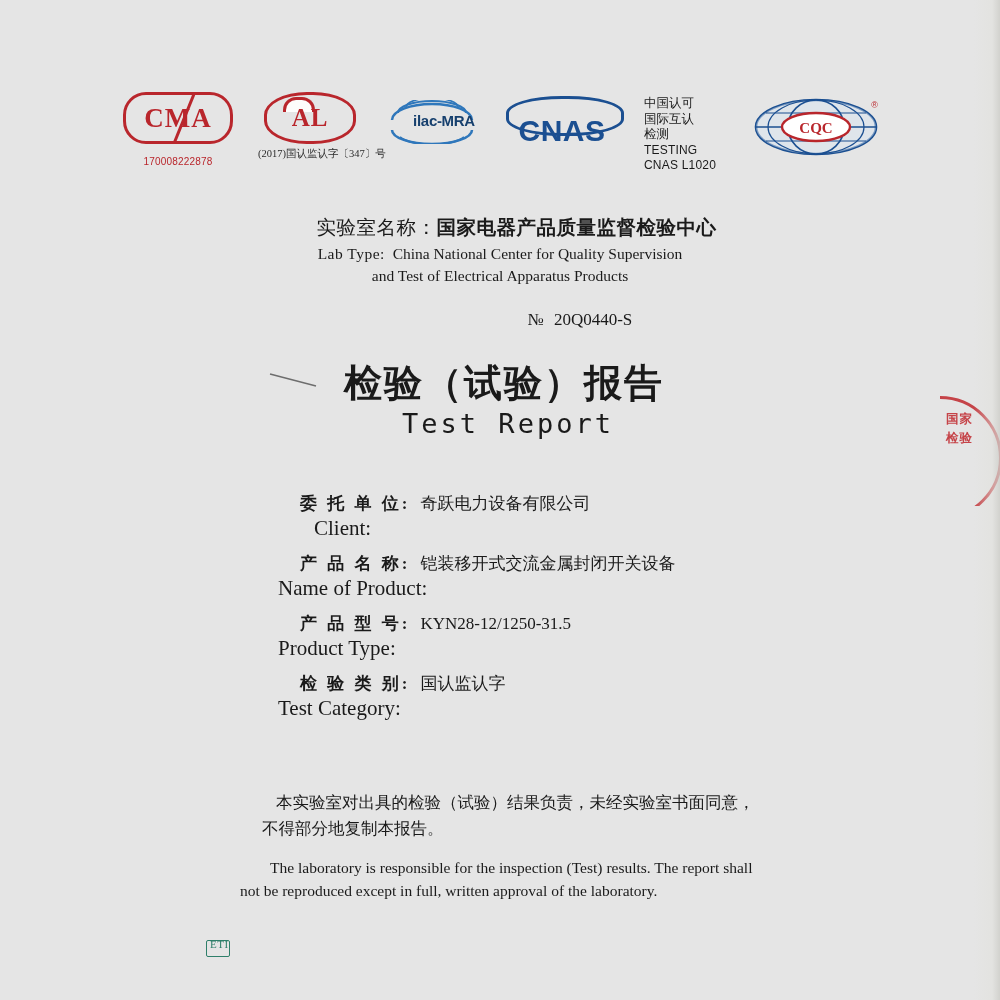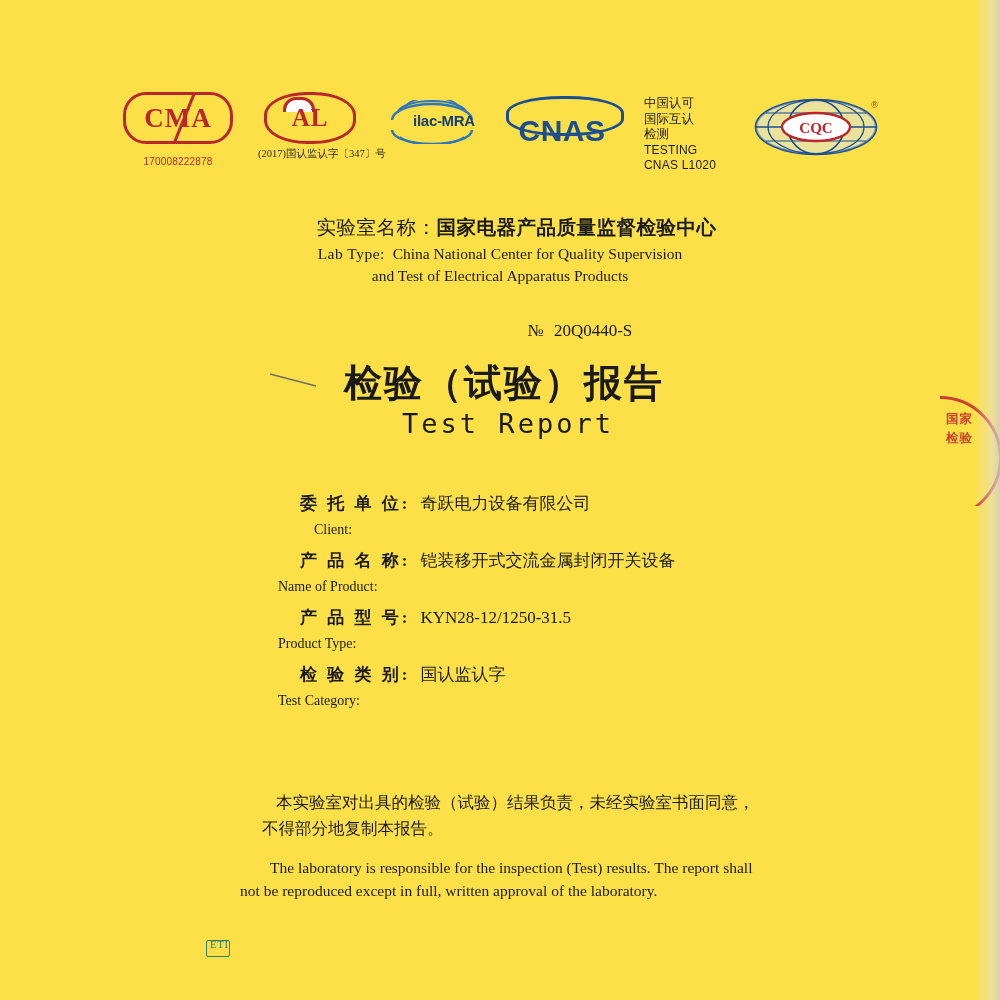--- a/index.html
+++ b/index.html
@@ -12,21 +12,21 @@
     background: #ffffff;
     font-family: "Liberation Serif", serif;
     color: #1a1a1a;
     overflow: hidden;
     position: relative;
   }
 
   .page {
     position: absolute;
     inset: 0;
-    background: #fde047;
+    background: #e5e5e5;
     padding-left: 48px;
   }
 
   
   .page::after {
     content: "";
     position: absolute;
     top: 0;
     right: 0;
     width: 26px;
@@ -263,21 +263,21 @@
     font-family: "Liberation Serif", serif;
     margin-top: 4px;
   }
   .lab-line2 .en-label {
     letter-spacing: 0.5px;
   }
 
   
   .report-no {
     position: absolute;
-    top: 321px;
+    top: 310px;
     left: 0;
     width: 100%;
     text-align: center;
     font-size: 17px;
     font-family: "Liberation Serif", serif;
     padding-left: 160px;
     box-sizing: border-box;
   }
   .report-no .no-sym {
     font-size: 17px;
@@ -340,23 +340,23 @@
   .f-val {
     font-size: 17px;
     font-family: "Liberation Serif", serif;
     margin-left: 10px;
     white-space: nowrap;
   }
   .f-val.mono {
     font-family: "Liberation Serif", serif;
   }
   .f-en {
-    font-size: 14px;
-    font-family: "Liberation Serif", serif;
-    margin-top: 7px;
+    font-size: 21px;
+    font-family: "Liberation Serif", serif;
+    margin-top: 1px;
     margin-left: -22px;
   }
   .f-en.indent-0 {
     margin-left: 14px;
   }
   .f-en.indent-1 {
     margin-left: -22px;
   }
 
   

